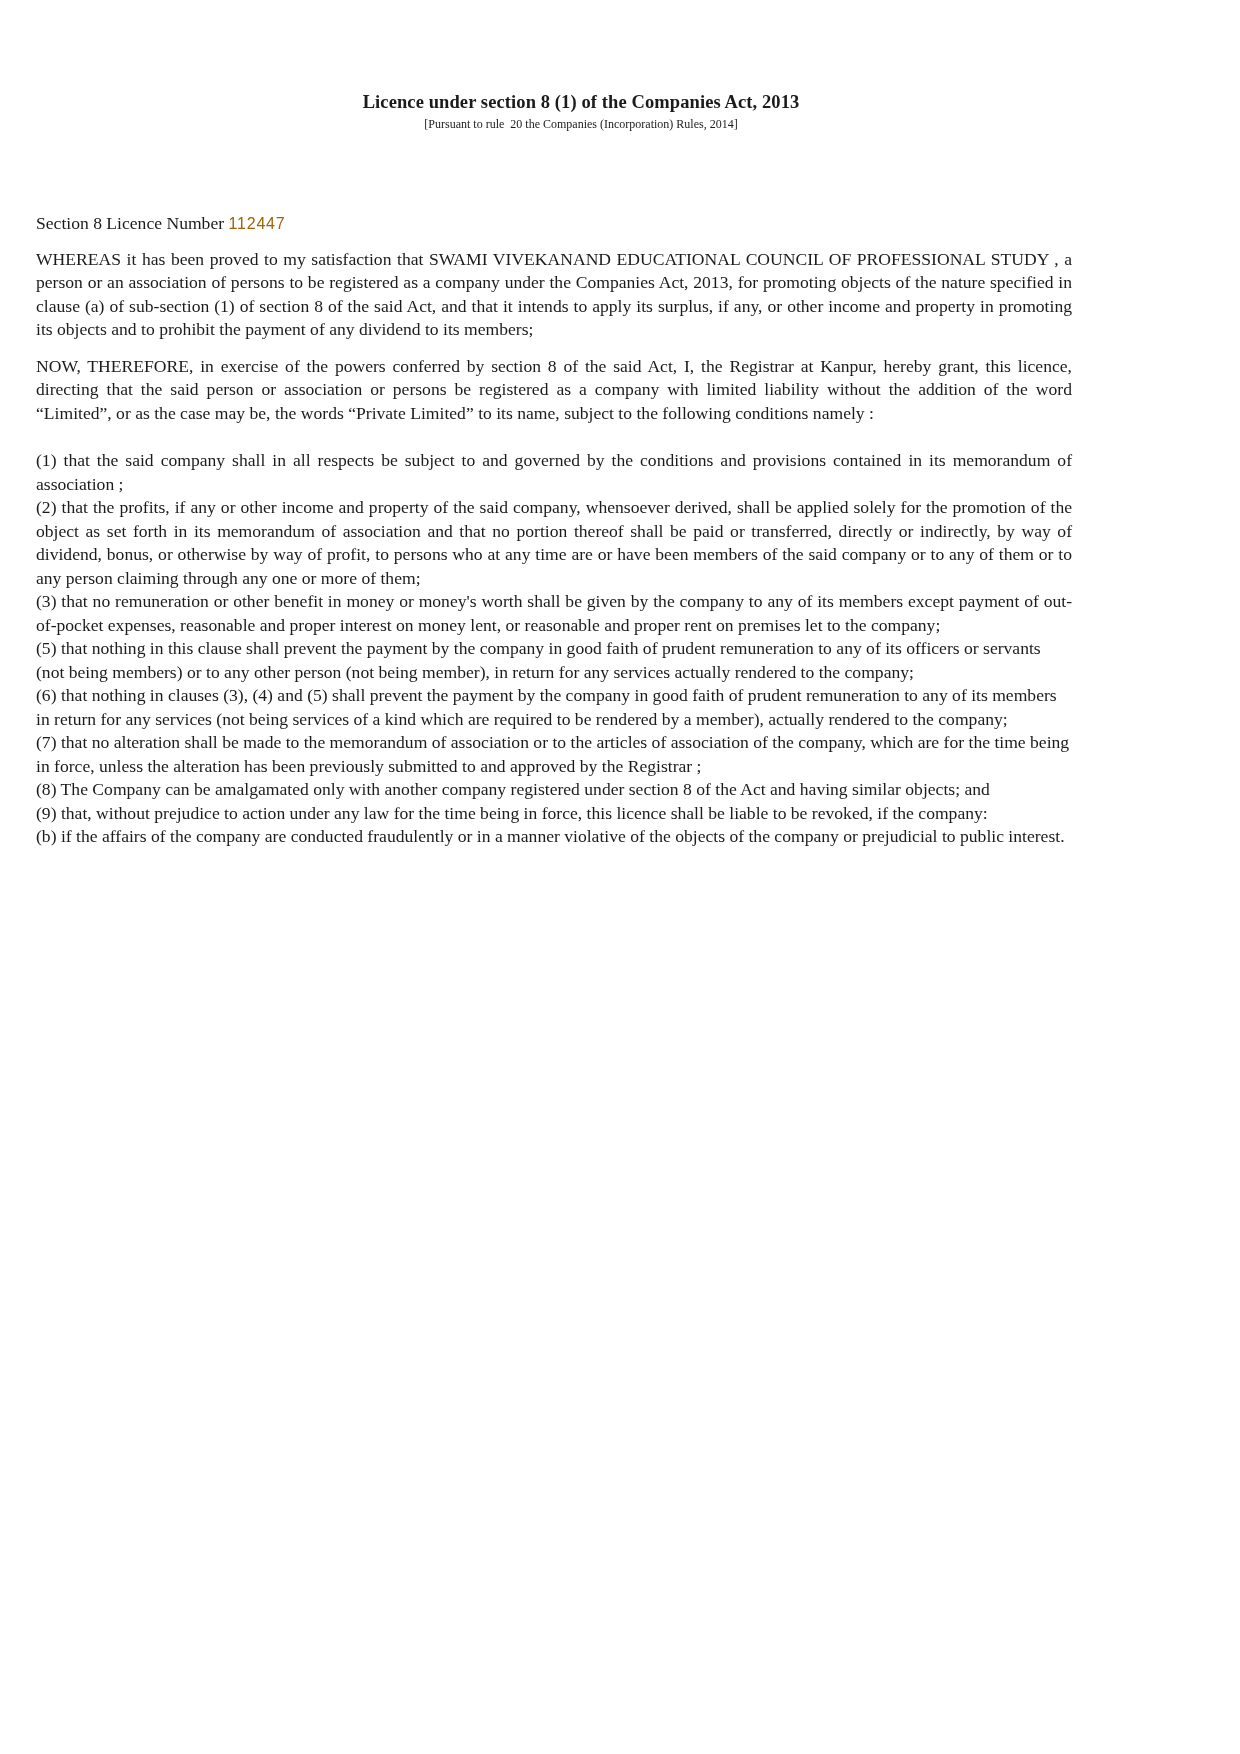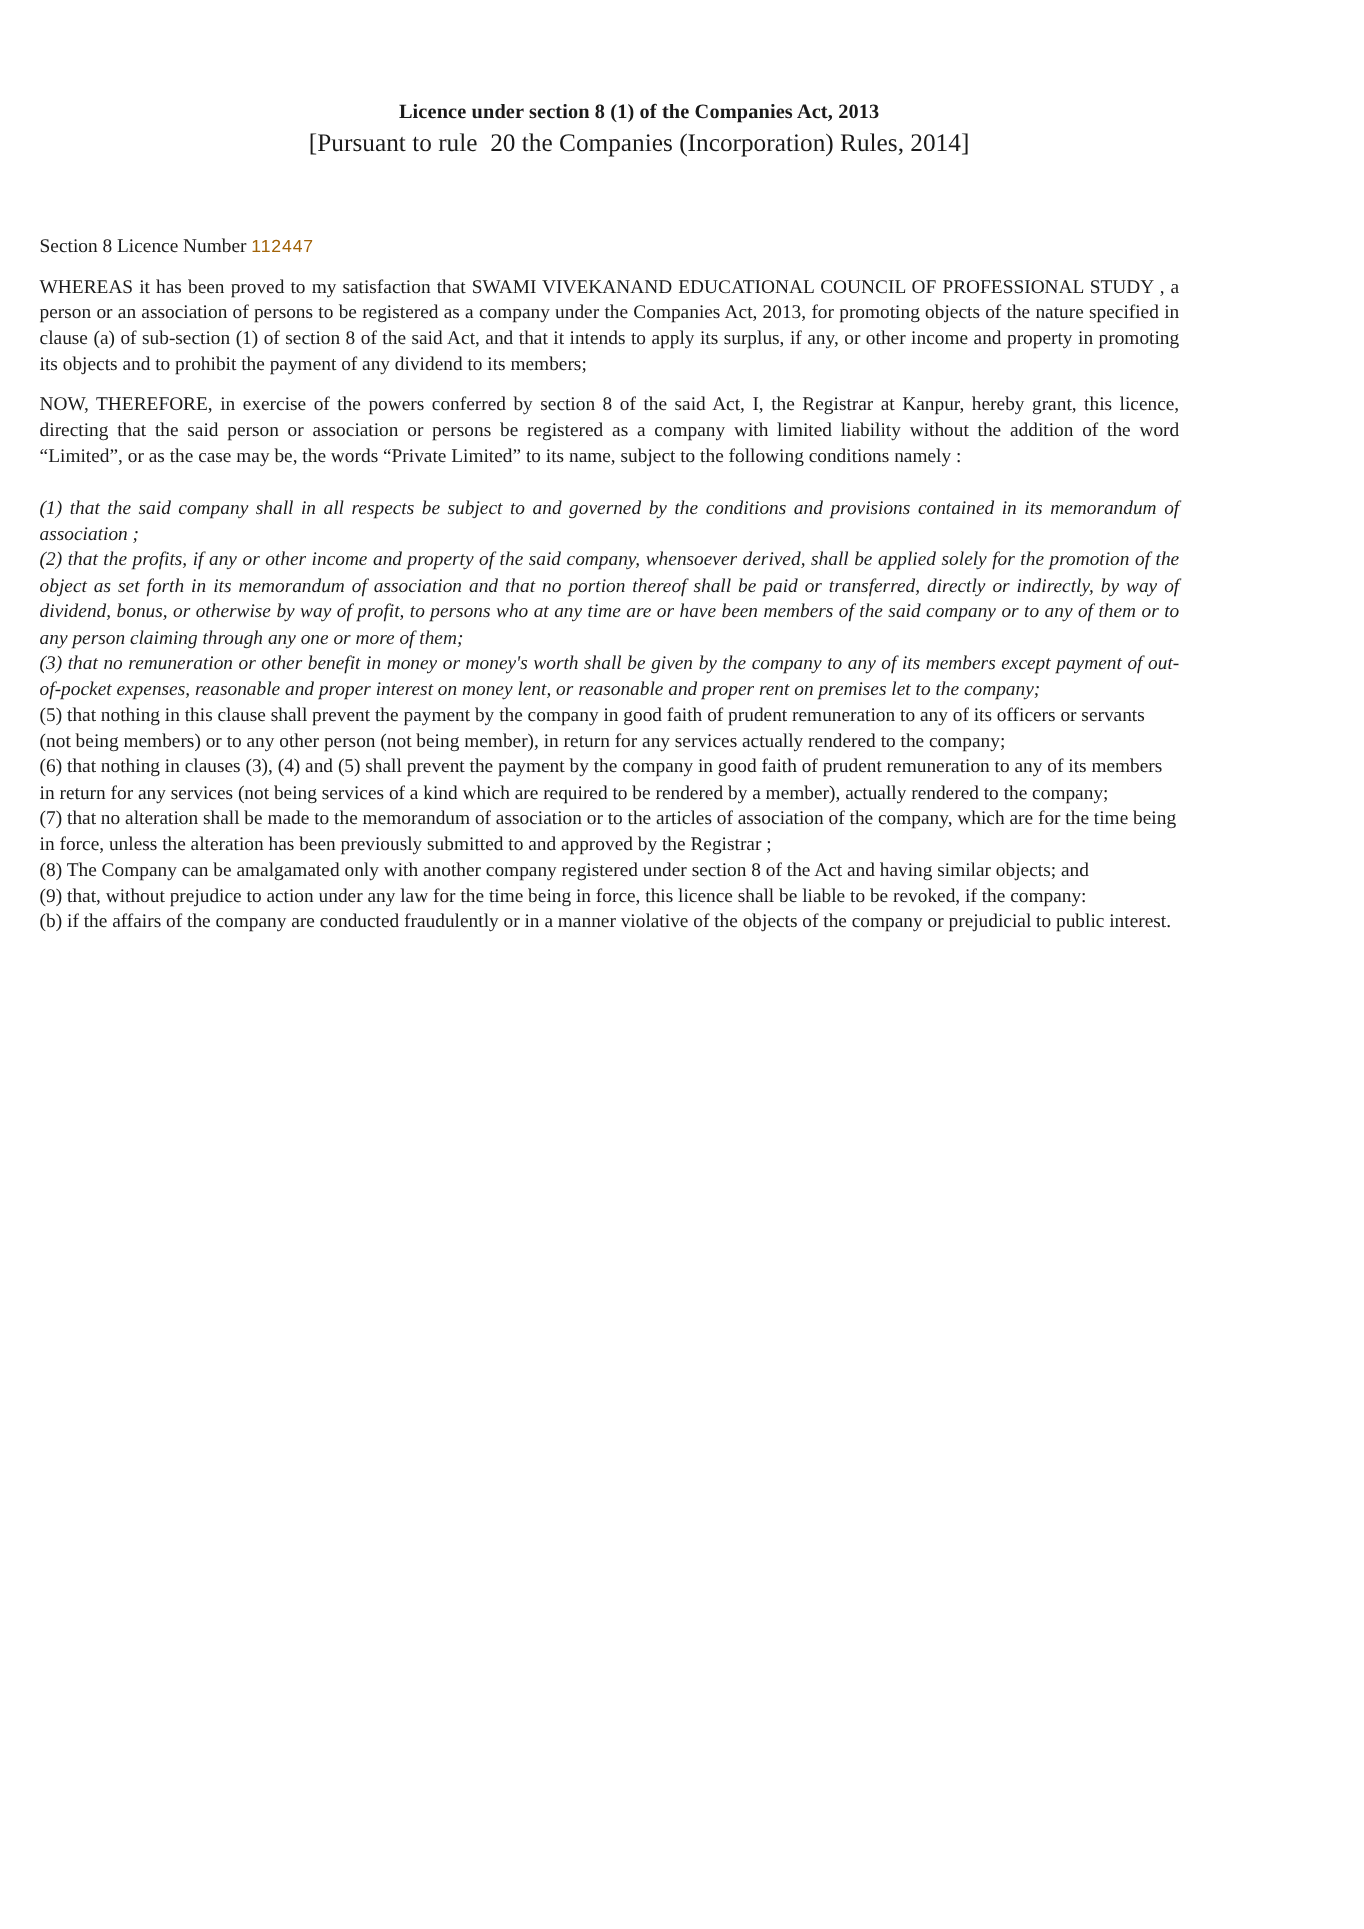--- a/index.html
+++ b/index.html
@@ -20,21 +20,21 @@
     left: 36px;
     width: 1090px;
     text-align: center;
   }
   .doc-title {
     font-size: 18.5px;
     font-weight: bold;
     letter-spacing: 0.1px;
   }
   .doc-subtitle {
-    font-size: 23px;
+    font-size: 12px;
     margin-top: 4px;
     white-space: pre-wrap;
   }
 
   
   .body-col {
     position: absolute;
     top: 212px;
     left: 36px;
     width: 1036px;
@@ -44,21 +44,21 @@
   .licence-line { margin: 0 0 12px 0; }
   .licence-number {
     font-family: "Liberation Sans", sans-serif;
     font-size: 16px;
     letter-spacing: 0.8px;
     color: #a16207;
   }
   .para { margin: 0 0 13px 0; text-align: justify; }
   .conditions { margin-top: 24px; }
   .cond { margin: 0; }
-  .cond:nth-child(1), .cond:nth-child(2), .cond:nth-child(3) { text-align: justify; font-style: italic; }
+  .cond:nth-child(1), .cond:nth-child(2), .cond:nth-child(3) { text-align: justify; }
 
   
   .stamp {
     position: absolute;
     left: 995px;
     top: 1329px;
     width: 114px;
     height: 45px;
     border: 2px solid #4a4a4a;
     box-sizing: border-box;

